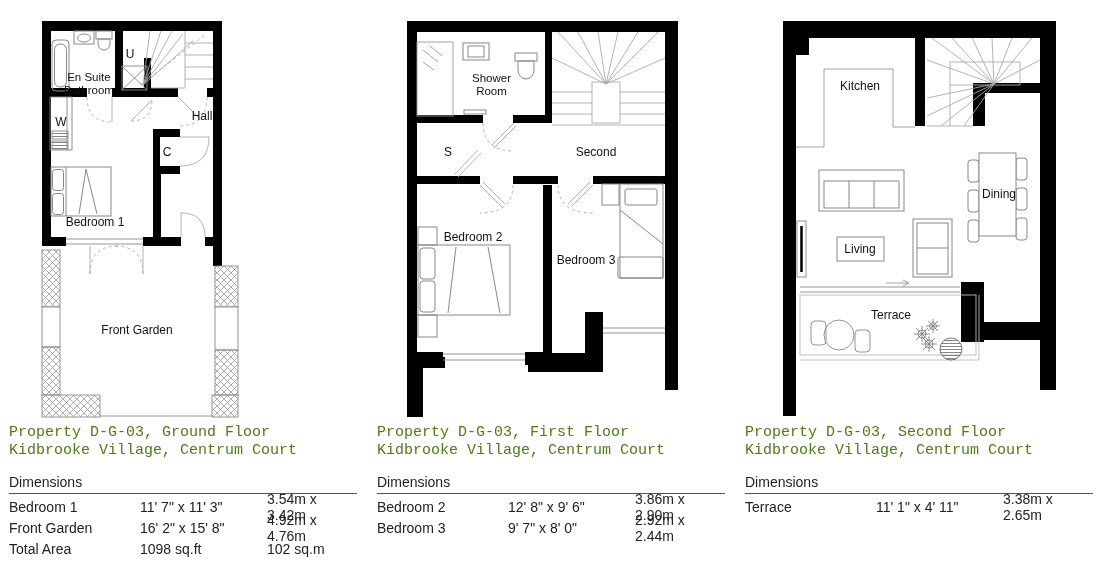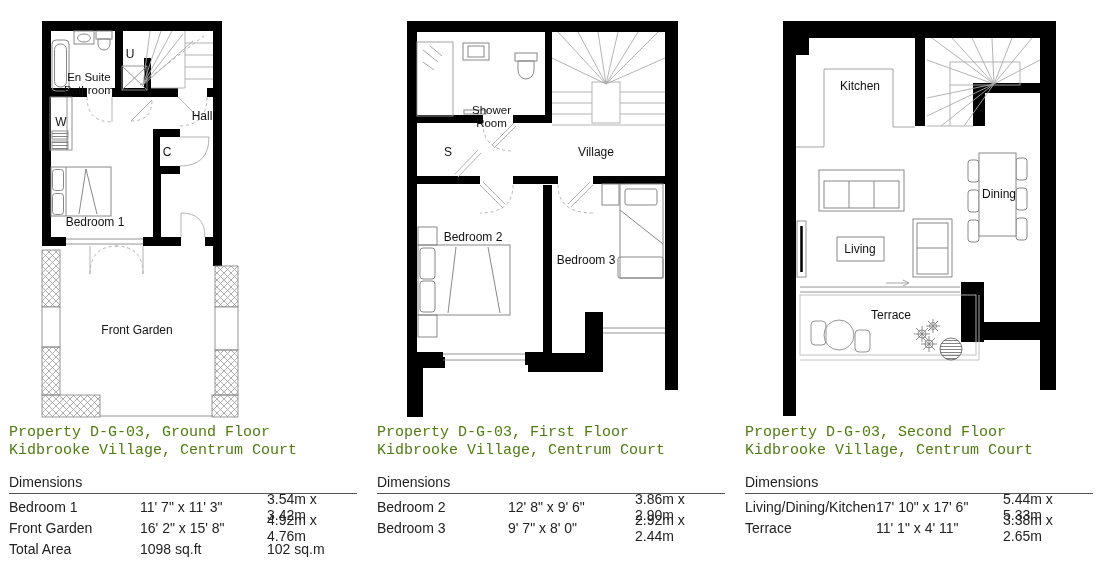--- a/index.html
+++ b/index.html
@@ -275,24 +275,24 @@
         <line x1="112" y1="185" x2="134" y2="207"></line>
         <line x1="115" y1="182" x2="137" y2="204"></line>
         <path d="M145,185 Q145,213 112,213" stroke-dasharray="3,3"></path>
 
         <line x1="225" y1="185" x2="203" y2="207"></line>
         <line x1="222" y1="182" x2="200" y2="204"></line>
         <path d="M190,185 Q190,213 225,213" stroke-dasharray="3,3"></path>
       </g>
     </svg>
 
-    <div class="room-label la" style="left:104px;top:72px;margin-top:32px;">Shower
+    <div class="room-label la" style="left:104px;top:72px;">Shower
 Room</div>
     <div class="room-label" style="left:80px;top:146px;">S</div>
-    <div class="room-label" style="left:228px;top:146px;">Village</div>
+    <div class="room-label" style="left:228px;top:146px;">Second</div>
     <div class="room-label" style="left:105px;top:231px;">Bedroom 2</div>
     <div class="room-label" style="left:218px;top:254px;">Bedroom 3</div>
   </div>
 
   <div class="plan-title">
     <div>Property D-G-03, First Floor</div>
     <div>Kidbrooke Village, Centrum Court</div>
   </div>
 
   <div class="dims">
@@ -417,23 +417,18 @@
   </div>
 
   <div class="plan-title">
     <div>Property D-G-03, Second Floor</div>
     <div>Kidbrooke Village, Centrum Court</div>
   </div>
 
   <div class="dims">
     <div class="dims-header">Dimensions</div>
     <div class="dims-row">
-      <div class="col-name">Living/Dining/Kitchen</div>
-      <div class="col-imp">17' 10" x 17' 6"</div>
-      <div class="col-met">5.44m x 5.33m</div>
-    </div>
-    <div class="dims-row">
       <div class="col-name">Terrace</div>
       <div class="col-imp">11' 1" x 4' 11"</div>
       <div class="col-met">3.38m x 2.65m</div>
     </div>
   </div>
 </div>
 
 </body></html>

